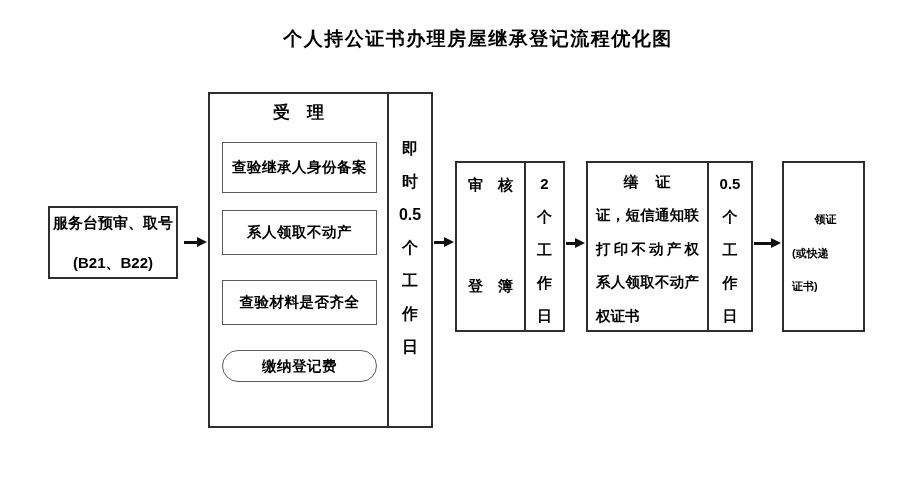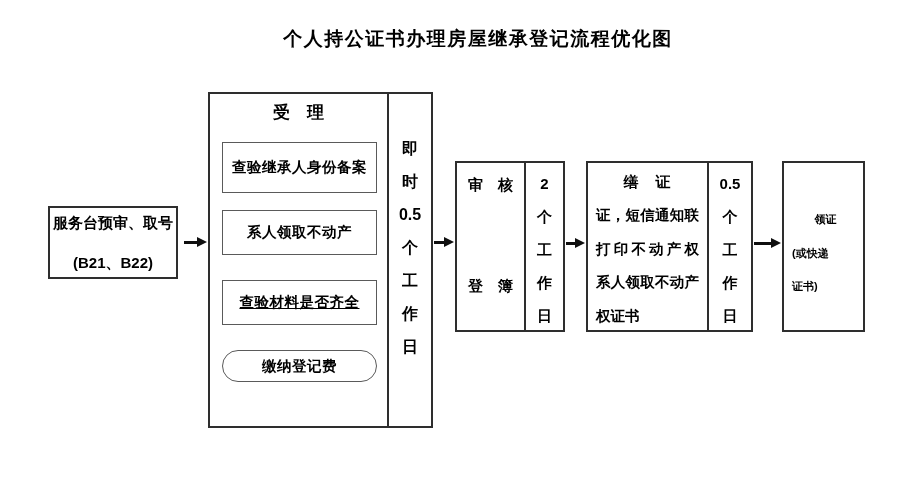--- a/index.html
+++ b/index.html
@@ -44,21 +44,21 @@
     text-align: center; font-size: 17px;
   }
   .acc-step {
     position: absolute; left: 12px; width: 155px;
     border: 1.5px solid #5a5a5a; box-sizing: border-box;
     display: flex; align-items: center; justify-content: center;
     font-size: 14.5px; letter-spacing: 0.5px; white-space: nowrap;
   }
   .acc-step.s1 { top: 48px;  height: 51px; }
   .acc-step.s2 { top: 116px; height: 45px; }
-  .acc-step.s3 { top: 186px; height: 45px; text-decoration: underline; }
+  .acc-step.s3 { top: 186px; height: 45px; }
   .acc-step.s4 { top: 256px; height: 32px; border-radius: 20px; }
   .acc-vcol {
     position: absolute; right: 0; top: 0; bottom: 0; width: 44px;
     border-left: 2px solid #2e2e2e; box-sizing: border-box;
     display: flex; flex-direction: column; align-items: center;
     padding-top: 38px; font-size: 16px;
   }
   .vchar { display: block; line-height: 33px; text-align: center; }
   
   .review-box { left: 455px; top: 161px; width: 110px; height: 171px; display: flex; }

